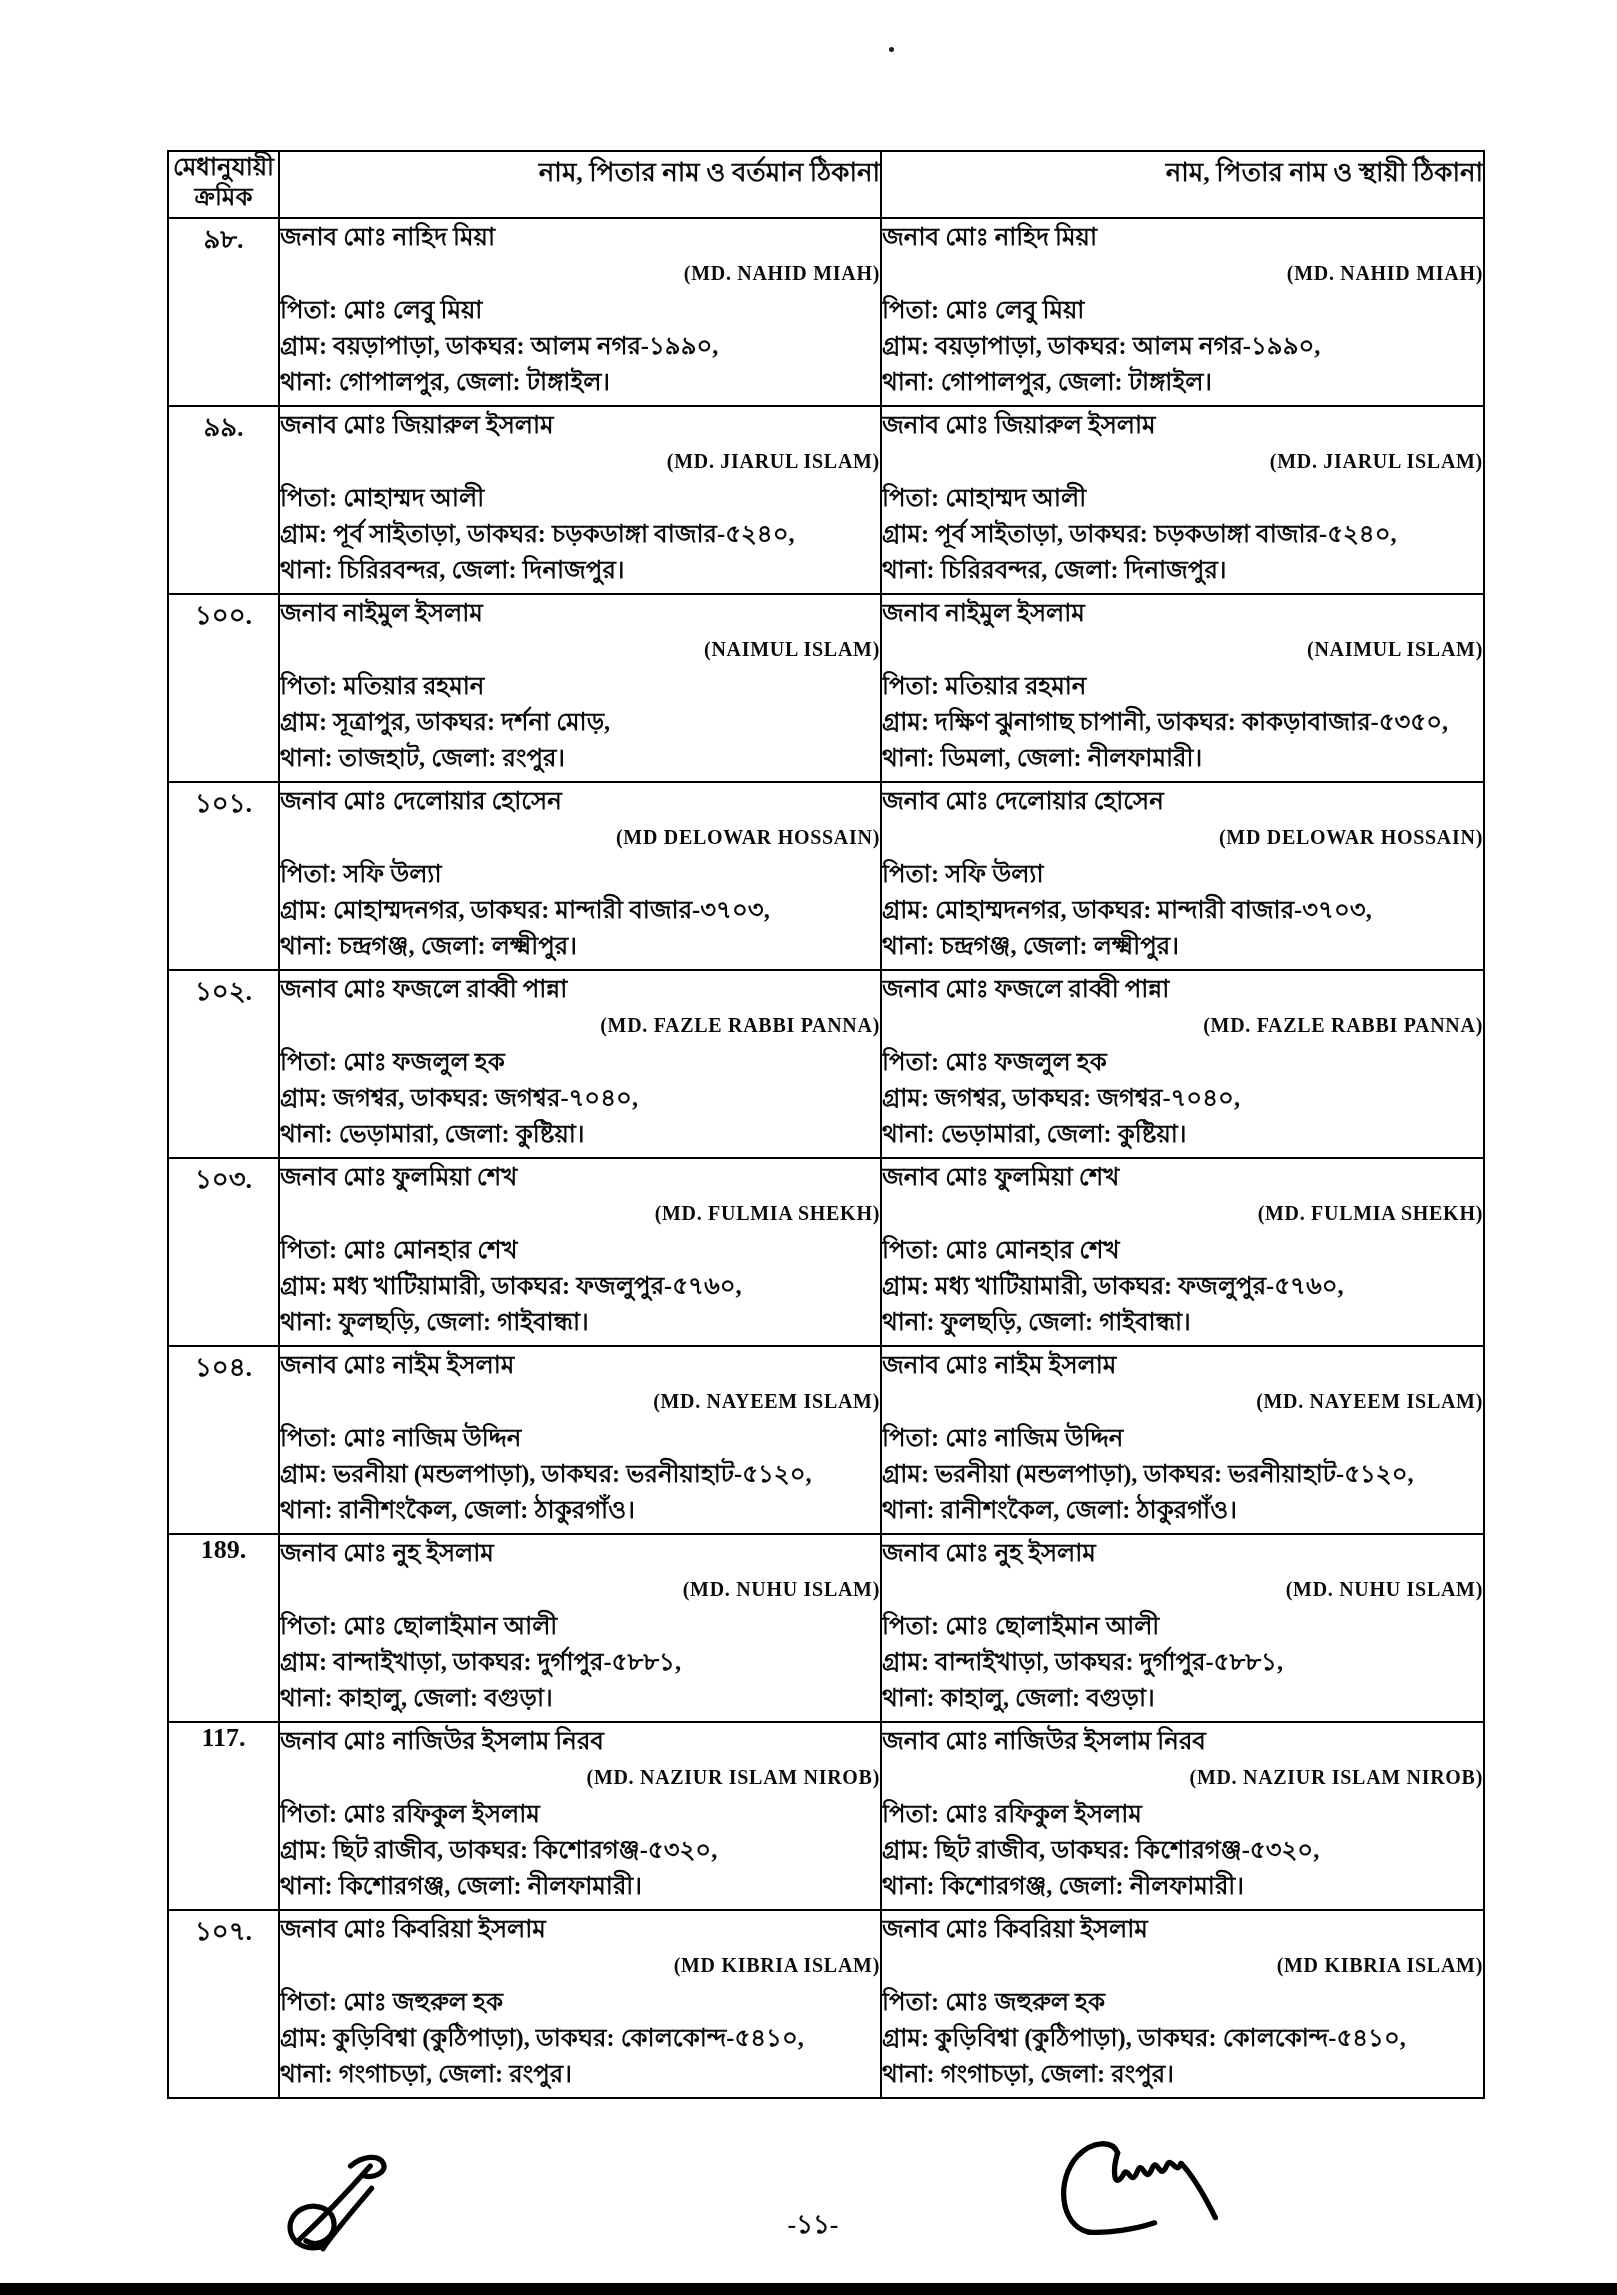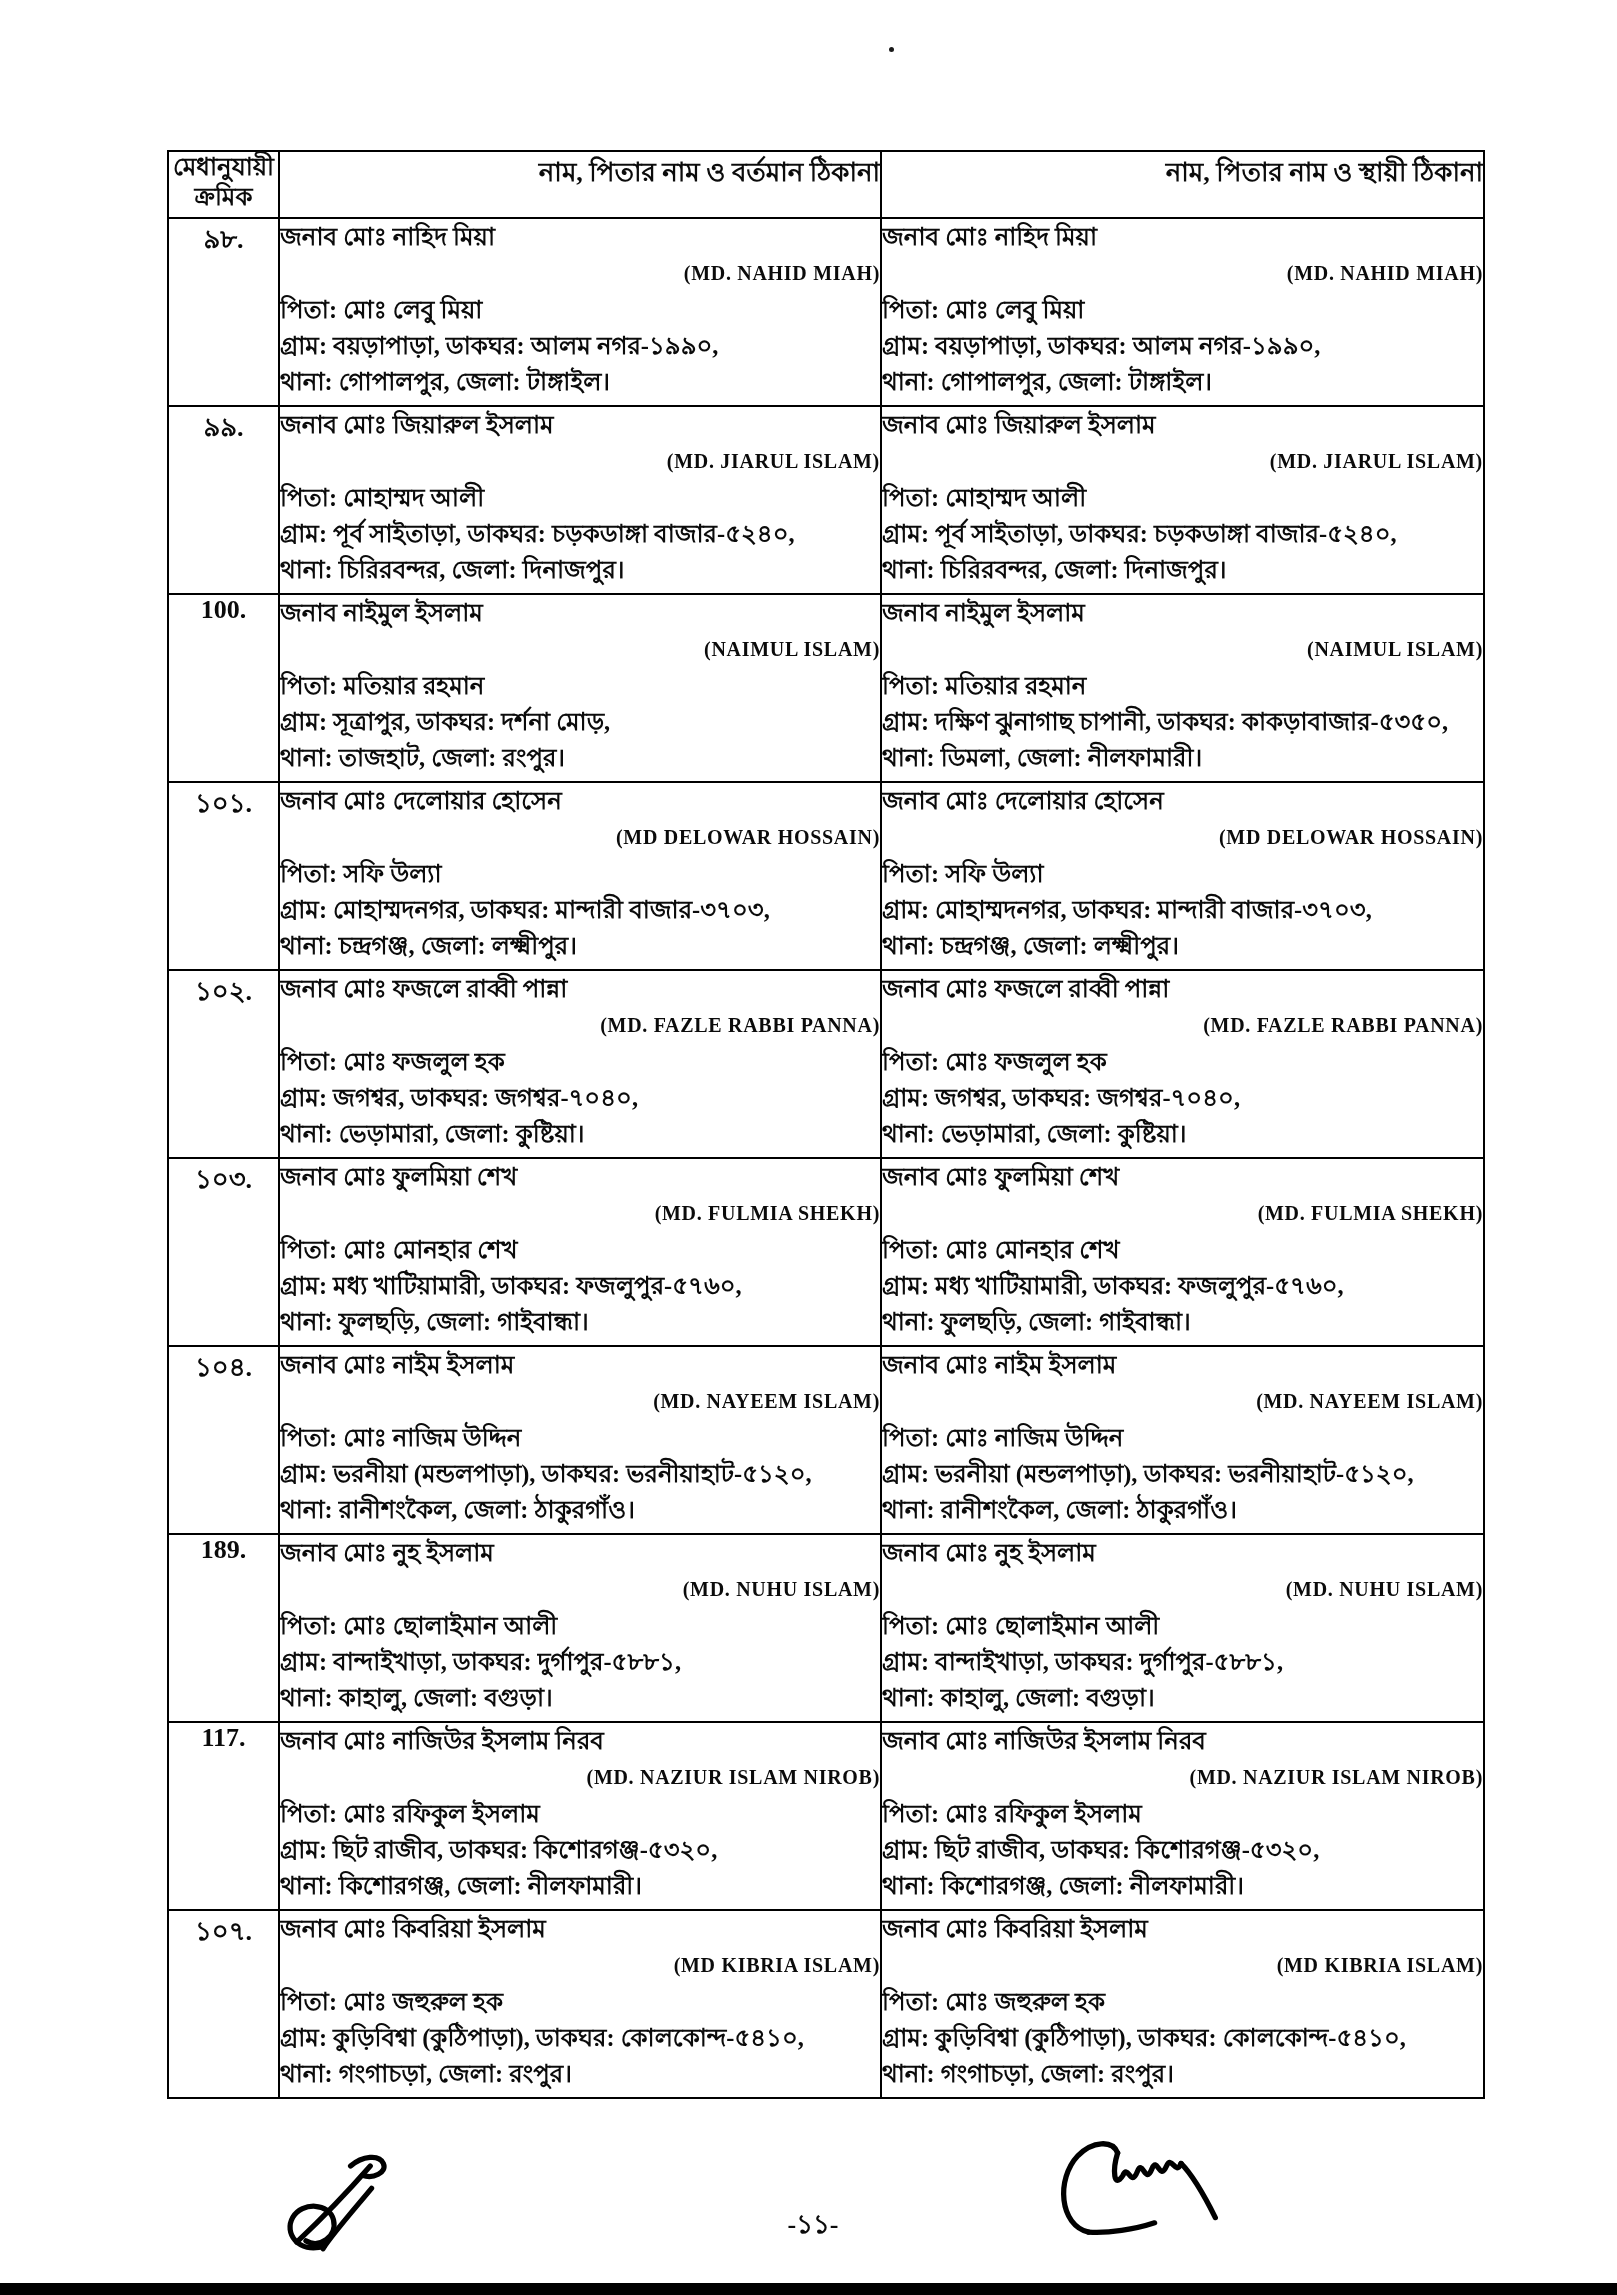--- a/index.html
+++ b/index.html
@@ -131,21 +131,21 @@
           </td>
           <td class="addr-cell">
             <div class="line">জনাব মোঃ জিয়ারুল ইসলাম</div>
             <div class="line eng">(MD. JIARUL ISLAM)</div>
             <div class="line">পিতা: মোহাম্মদ আলী</div>
             <div class="line">গ্রাম: পূর্ব সাইতাড়া, ডাকঘর: চড়কডাঙ্গা বাজার-৫২৪০,</div>
             <div class="line">থানা: চিরিরবন্দর, জেলা: দিনাজপুর।</div>
           </td>
         </tr>
         <tr>
-          <td class="serial-cell">100.</td>
+          <td class="serial-cell">১০০.</td>
           <td class="addr-cell">
             <div class="line">জনাব নাইমুল ইসলাম</div>
             <div class="line eng">(NAIMUL ISLAM)</div>
             <div class="line">পিতা: মতিয়ার রহমান</div>
             <div class="line">গ্রাম: সূত্রাপুর, ডাকঘর: দর্শনা মোড়,</div>
             <div class="line">থানা: তাজহাট, জেলা: রংপুর।</div>
           </td>
           <td class="addr-cell">
             <div class="line">জনাব নাইমুল ইসলাম</div>
             <div class="line eng">(NAIMUL ISLAM)</div>

